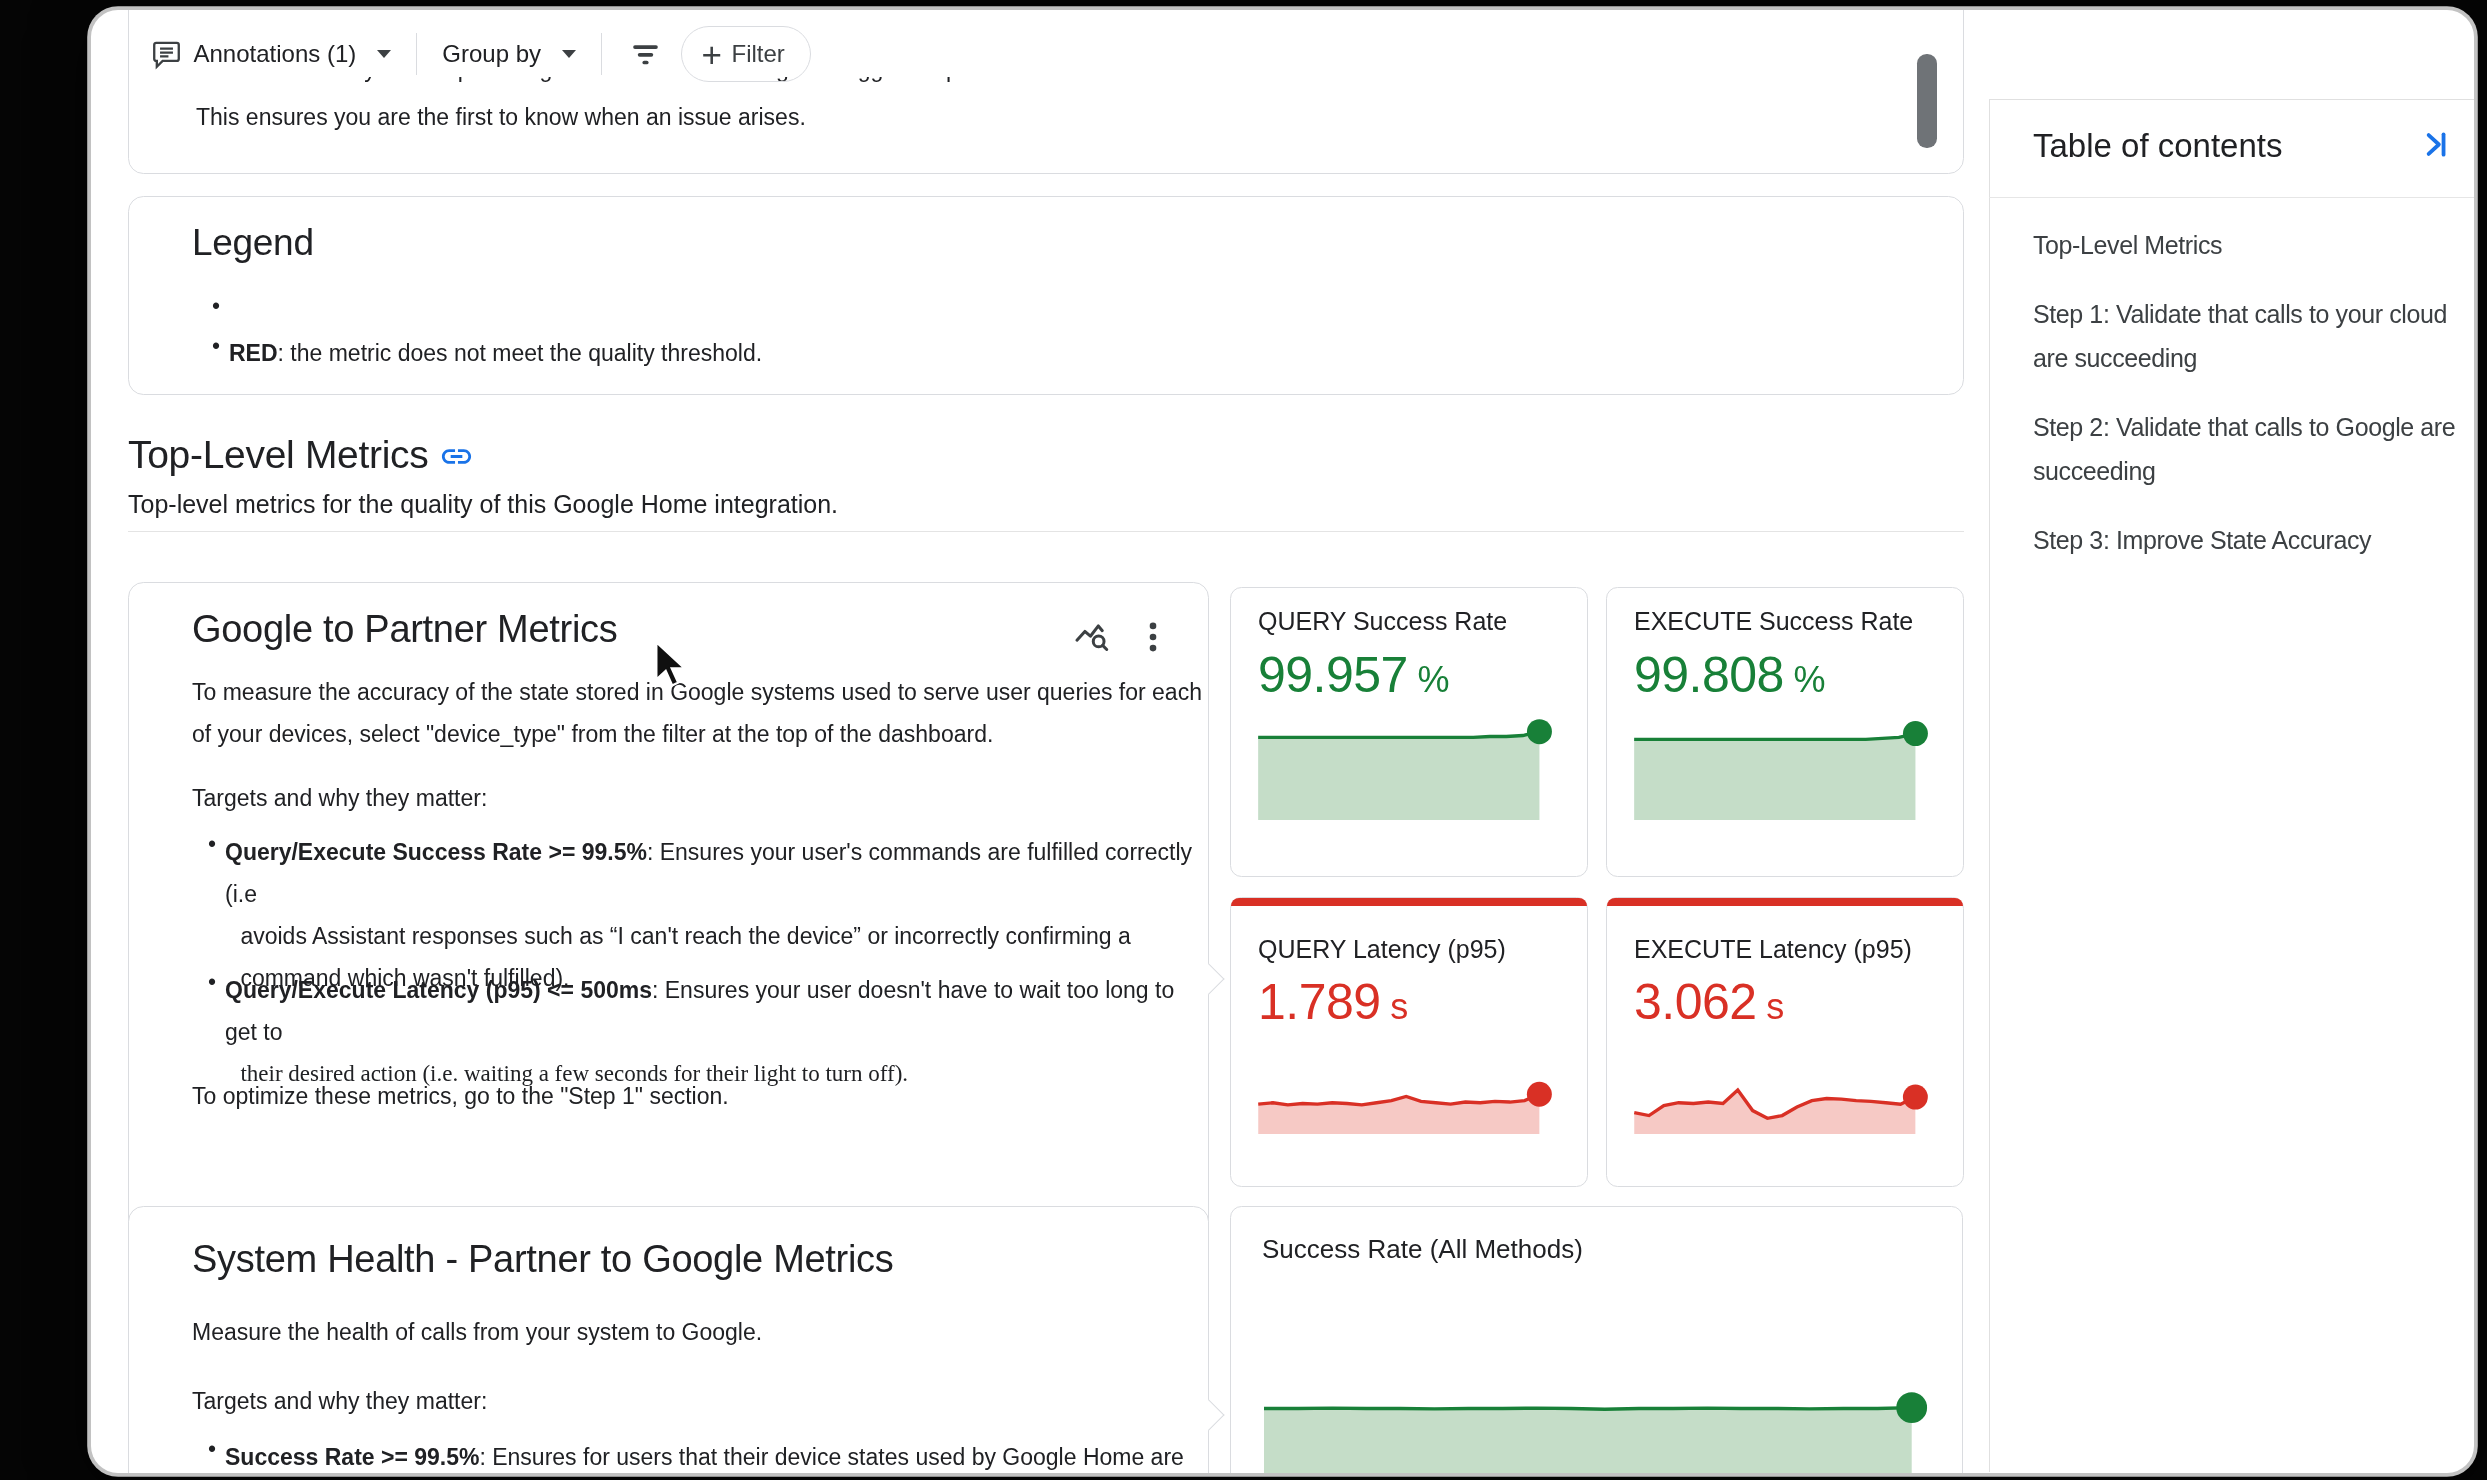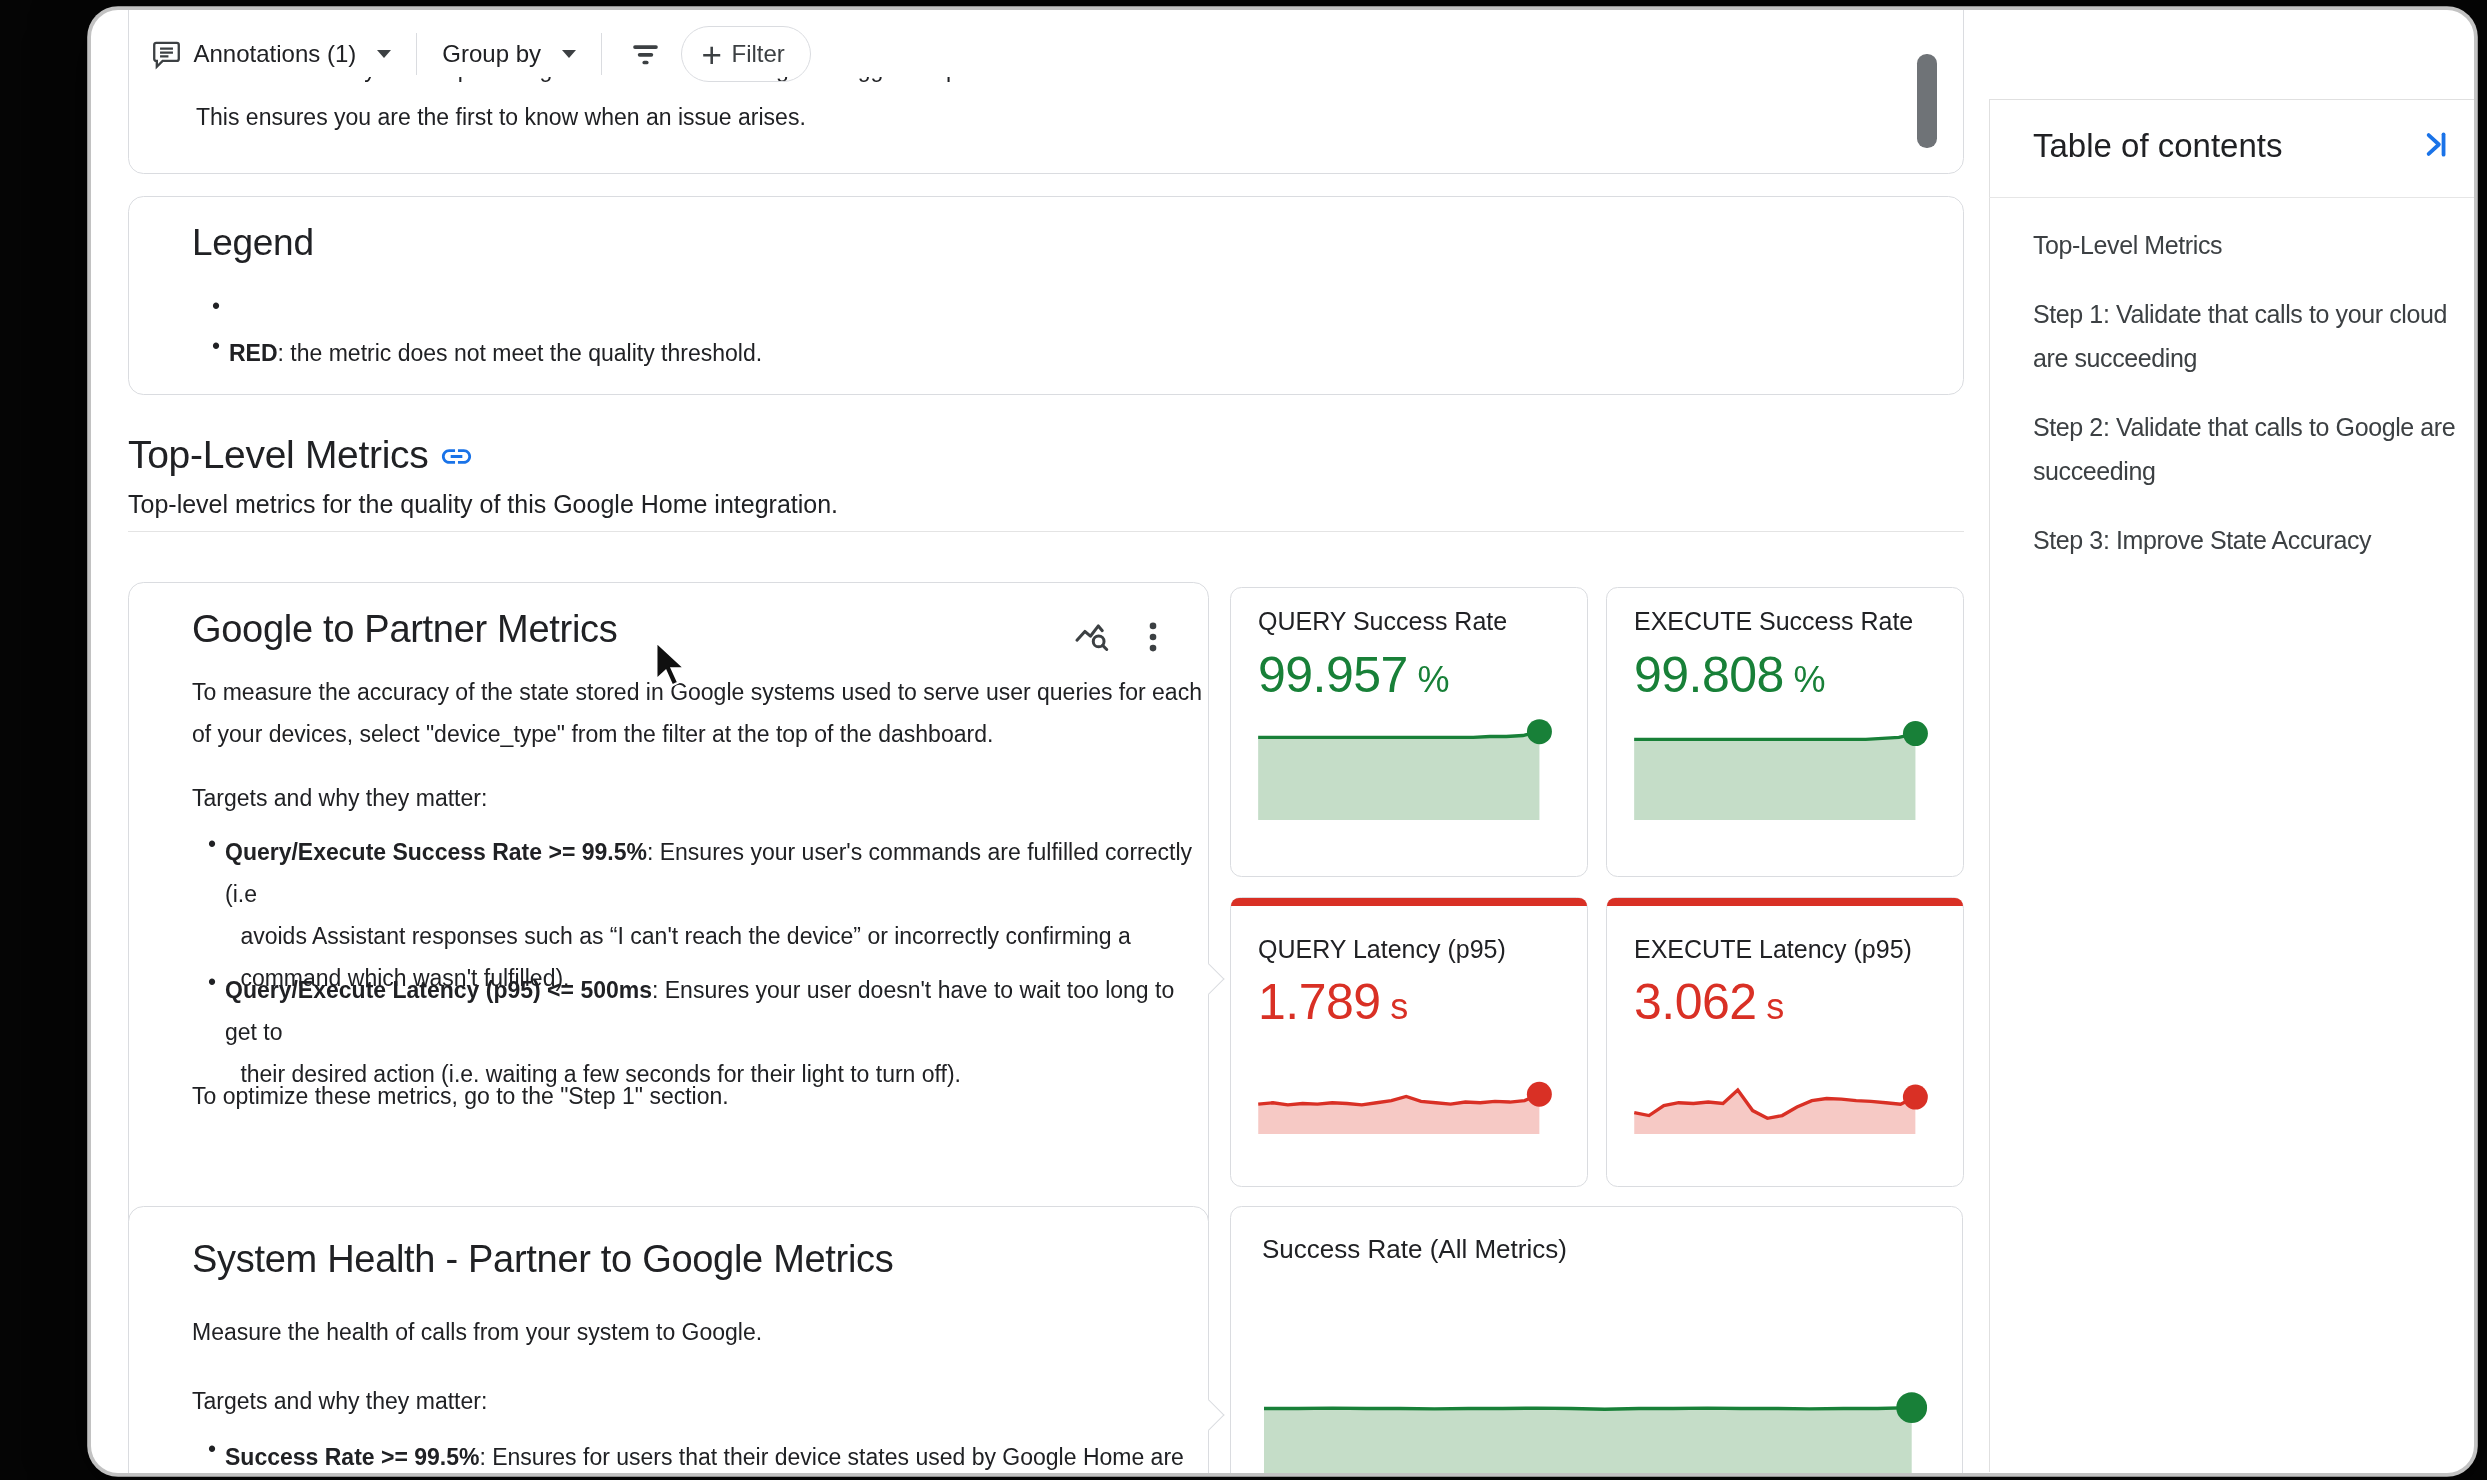--- a/index.html
+++ b/index.html
@@ -115,21 +115,21 @@
       <div class="body-txt" style="left:63px;top:194px;">Targets and why they matter:</div>
       <span class="bullet-dot" style="left:79px;top:248px;">•</span>
       <div class="body-txt" style="left:96px;top:248px;">
         <div><span class="b">Query/Execute Success Rate &gt;= 99.5%</span><span>: Ensures your user's commands are fulfilled correctly (i.e</span></div>
         <div style="padding-left:15.4px;">avoids Assistant responses such as “I can't reach the device” or incorrectly confirming a</div>
         <div style="padding-left:15.4px;">command which wasn't fulfilled).</div>
       </div>
       <span class="bullet-dot" style="left:79px;top:386px;">•</span>
       <div class="body-txt" style="left:96px;top:386px;">
         <div><span class="b">Query/Execute Latency (p95) &lt;= 500ms</span><span>: Ensures your user doesn't have to wait too long to get to</span></div>
-        <div style="padding-left:15.4px;">their desired action (i.e. waiting a few seconds for their light to turn off).</div>
+        <div style="padding-left:15.4px;font-family:Liberation Serif, serif;">their desired action (i.e. waiting a few seconds for their light to turn off).</div>
       </div>
       <div class="body-txt" style="left:63px;top:492px;">To optimize these metrics, go to the "Step 1" section.</div>
     </div>
     <div class="notch" style="left:1107px;top:958px;"></div>
 
     <div class="card" style="left:1139px;top:577px;width:358px;height:290px;border-radius:11.5px;">
       <div class="score-label" style="top:19px;">QUERY Success Rate</div>
       <div class="score-value" style="top: 58px; color: rgb(24, 128, 56);">
         <span>99.957</span><span class="unit">%</span>
       </div>
@@ -182,21 +182,21 @@
       <div class="body-txt" style="left:63px;top:173px;">Targets and why they matter:</div>
       <span class="bullet-dot" style="left:79px;top:229px;">•</span>
       <div class="body-txt" style="left:96px;top:229px;">
         <div><span class="b">Success Rate &gt;= 99.5%</span><span>: Ensures for users that their device states used by Google Home are</span></div>
 
       </div>
     </div>
     <div class="notch" style="left:1107px;top:1394px;"></div>
 
     <div class="card" style="left:1139px;top:1196px;width:733px;height:336px;border-radius:11.5px;">
-      <div class="score-label" style="left:31px;top:27px;font-size:26px;">Success Rate (All Metrics)</div>
+      <div class="score-label" style="left:31px;top:27px;font-size:26px;">Success Rate (All Methods)</div>
       <div class="spark" style="left:33px;top:185px;width:665px;height:82px;"><svg width="665" height="82" style="overflow:visible" viewBox="0 0 692 85">
             <path d="M0.0,17.0 L35.5,17.0 L70.9,16.6 L106.4,17.0 L141.9,17.0 L177.4,17.4 L212.8,17.0 L248.3,17.0 L283.8,16.6 L319.3,17.0 L354.7,17.8 L390.2,17.0 L425.7,17.0 L461.2,16.6 L496.6,17.0 L532.1,17.0 L567.6,17.4 L603.1,17.0 L638.5,17.0 L674.0,16.1 L674,85 L0,85 Z" fill="#c5ddc8"></path>
             <path d="M0.0,17.0 L35.5,17.0 L70.9,16.6 L106.4,17.0 L141.9,17.0 L177.4,17.4 L212.8,17.0 L248.3,17.0 L283.8,16.6 L319.3,17.0 L354.7,17.8 L390.2,17.0 L425.7,17.0 L461.2,16.6 L496.6,17.0 L532.1,17.0 L567.6,17.4 L603.1,17.0 L638.5,17.0 L674.0,16.1" fill="none" stroke="#188038" stroke-width="3.5"></path>
             <circle cx="674" cy="16.1" r="16" fill="#188038"></circle>
           </svg></div>
     </div>
 
     <div class="hr" style="left:1898px;top:89px;width:485px;background:#e0e0e0;"></div>
     <div class="vline" style="left:1898px;top:89px;height:1373px;"></div>
     <div class="toc-title" style="left:1942px;top:117px;">Table of contents</div>

